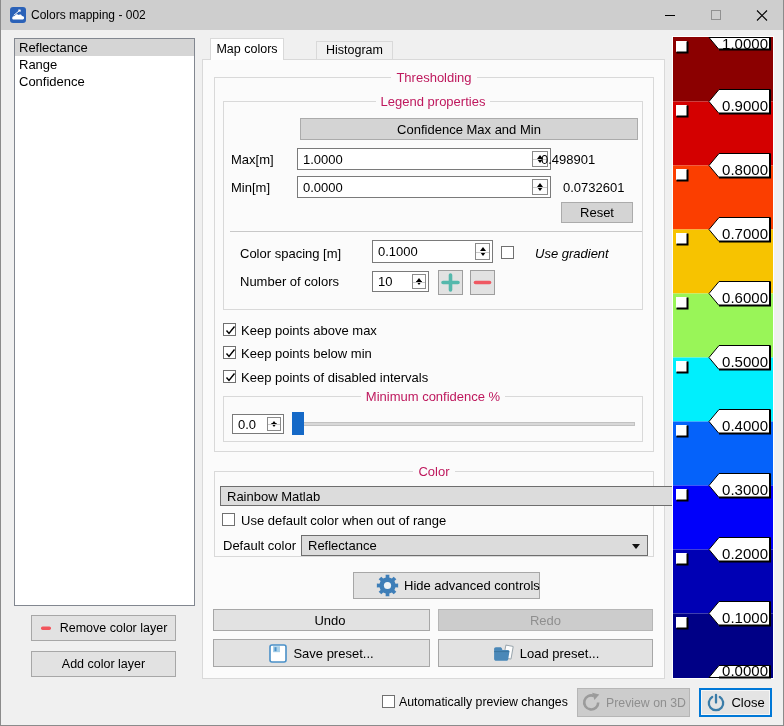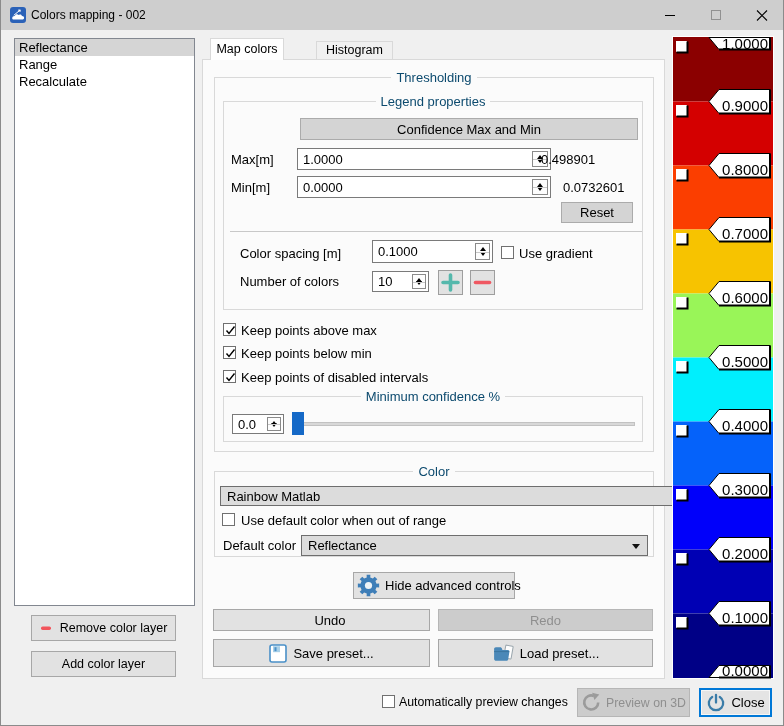--- a/index.html
+++ b/index.html
@@ -10,21 +10,21 @@
 .list{position:absolute;left:13px;top:38px;width:181px;height:568px;background:#fff;border:1px solid #828790;font-size:13px;}
 .row{height:17px;line-height:17px;padding-left:4px;}
 .btn{position:absolute;background:#e2e2e2;border:1px solid #a7a7a7;font-size:13px;display:flex;align-items:center;justify-content:center;white-space:nowrap;}
 .btn2{position:absolute;background:#d4d4d4;border:1px solid #ababab;font-size:13px;display:flex;align-items:center;justify-content:center;}
 .dis{background:#cccccc;border:1px solid #b6b6b6;color:#8f8f8f;}
 .tabpane{position:absolute;left:201px;top:59px;width:463px;height:620px;background:#fbfbfb;border:1px solid #d9d9d9;}
 .tab1{position:absolute;left:209px;top:38px;width:74px;height:22px;background:#fff;border:1px solid #d9d9d9;border-bottom:none;text-align:center;line-height:21px;z-index:3;font-size:12.5px;}
 .tab2{position:absolute;left:283px;top:41px;width:77px;height:18px;background:#f0f0f0;border:1px solid #d9d9d9;border-bottom:none;text-align:center;line-height:17px;z-index:3;font-size:12.5px;margin-left:32px;}
 .gbox{position:absolute;border:1px solid #d9d9d9;}
 .gtitle{position:absolute;top:-8px;left:0;right:0;text-align:center;pointer-events:none;}
-.gtitle span{background:#fbfbfb;padding:0 5px;color:#0c4a6e;font-size:13px;}
+.gtitle span{background:#fbfbfb;padding:0 5px;color:#be185d;font-size:13px;}
 .spin{position:absolute;background:#fff;border:1px solid #7a7a7a;}
 .spin .val{position:absolute;left:5px;top:0;bottom:0;display:flex;align-items:center;}
 .spincol{position:absolute;right:2px;top:2px;bottom:2px;width:16px;border:1px solid #8a8a8a;background:#fdfdfd;}
 .upar,.dnar{position:absolute;left:50%;transform:translateX(-50%);width:0;height:0;border-left:3.5px solid transparent;border-right:3.5px solid transparent;}
 .upar{top:3px;border-bottom:4.5px solid #000;}
 .dnar{bottom:3px;border-top:4.5px solid #000;}
 .spindiv{position:absolute;left:0;right:0;top:50%;border-top:1px solid #c8c8c8;}
 .cb{position:absolute;width:13px;height:13px;background:#fff;border:1px solid #707070;}
 .lbl{position:absolute;white-space:nowrap;}
 .combo{position:absolute;background:#dcdcdc;border:1px solid #6e6e6e;}
@@ -47,21 +47,21 @@
 <svg class="abs" style="left:692px;top:0" width="46" height="30">
     <rect x="18.5" y="10.5" width="9" height="9" fill="none" stroke="#919191" stroke-width="1"></rect>
   </svg>
 <svg class="abs" style="left:738px;top:0" width="46" height="30">
     <path d="M18 10.5 L28 20.5 M28 10.5 L18 20.5" stroke="#000" stroke-width="1.1"></path>
   </svg>
 
 <div class="list">
  <div class="row" style="background:#d5d5d5">Reflectance</div>
  <div class="row">Range</div>
- <div class="row">Recalculate</div>
+ <div class="row">Confidence</div>
 </div>
 <div class="btn" style="left:30px;top:615px;width:145px;height:26px;font-size:12.5px;">
  <svg width="12" height="12" style="margin-right:8px">
       <rect x="1" y="4.5" width="10" height="3.4" rx="1.6" fill="#f2555c"></rect>
     </svg>
  Remove color layer
 </div>
 <div class="btn" style="left:30px;top:651px;width:145px;height:26px;font-size:12.5px;">Add color layer</div>
 
 <div class="tabpane"></div>
@@ -105,21 +105,21 @@
 <div class="lbl" style="left:239px;top:246px;">Color spacing [m]</div>
 <div class="spin" style="left:371px;top:240px;width:121px;height:23px;">
     <div class="val">0.1000</div>
  <div class="spincol" style="width:15px">
       <div class="upar"></div>
       <div class="dnar"></div>
       <div class="spindiv"></div>
     </div>
   </div>
 <div class="cb" style="left:500px;top:246px;"></div>
-<div class="lbl" style="left:518px;top:246px;">Use gradient</div>
+<div class="lbl" style="left:534px;top:246px;font-style:italic;">Use gradient</div>
 
 <div class="lbl" style="left:239px;top:274px;">Number of colors</div>
 <div class="spin" style="left:371px;top:271px;width:57px;height:21px;">
     <div class="val">10</div>
  <div class="spincol" style="width:14px">
       <div class="upar"></div>
       <div class="dnar"></div>
       <div class="spindiv"></div>
     </div>
   </div>
@@ -173,21 +173,21 @@
     <div class="carrow"></div>
   </div>
 <div class="cb" style="left:221px;top:513px;"></div>
 <div class="lbl" style="left:240px;top:513px;">Use default color when out of range</div>
 <div class="lbl" style="left:222px;top:538px;">Default color</div>
 <div class="combo" style="left:300px;top:535px;width:347px;height:21px;">
     <div class="ctxt">Reflectance</div>
     <div class="carrow"></div>
   </div>
 
-<div class="btn" style="left:352px;top:572px;width:162px;height:27px;justify-content:flex-start;">
+<div class="btn" style="left:352px;top:572px;width:187px;height:27px;justify-content:flex-start;padding-left:19px;">
  <svg width="23" height="23" style="margin-left:3px;margin-right:5px">
   <g transform="translate(11.5,11.5)">
    <path d="M10.64 -1.88 L10.64 1.88 L8.01 1.77 L6.92 4.41 L8.85 6.19 L6.19 8.85 L4.41 6.92 L1.77 8.01 L1.88 10.64 L-1.88 10.64 L-1.77 8.01 L-4.41 6.92 L-6.19 8.85 L-8.85 6.19 L-6.92 4.41 L-8.01 1.77 L-10.64 1.88 L-10.64 -1.88 L-8.01 -1.77 L-6.92 -4.41 L-8.85 -6.19 L-6.19 -8.85 L-4.41 -6.92 L-1.77 -8.01 L-1.88 -10.64 L1.88 -10.64 L1.77 -8.01 L4.41 -6.92 L6.19 -8.85 L8.85 -6.19 L6.92 -4.41 L8.01 -1.77 Z" fill="#3e7eb8"></path>
    <circle cx="0" cy="0" r="3.6" fill="#eef3f6"></circle>
   </g>
  </svg>
  Hide advanced controls
 </div>
 
 <div class="btn" style="left:212px;top:609px;width:217px;height:22px;padding-left:17px;">Undo</div>

